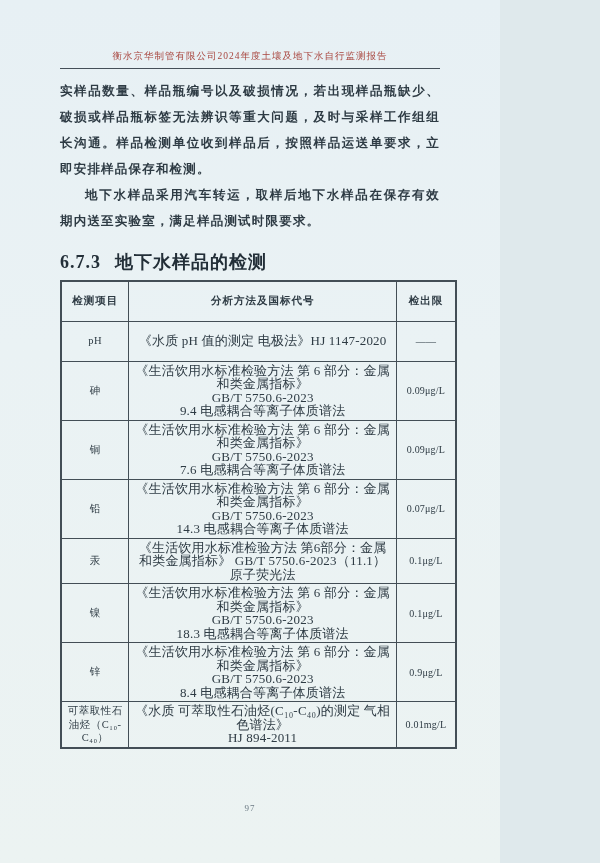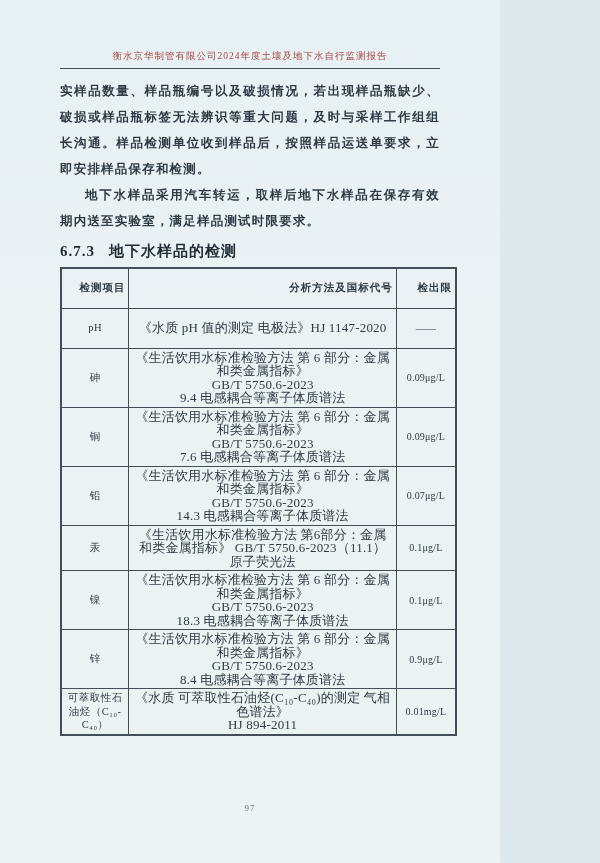--- a/index.html
+++ b/index.html
@@ -31,22 +31,22 @@
     line-height:26px;
     letter-spacing:1.2px;
     text-align:justify;
     text-justify:inter-ideograph;
     color:#2e3b44;
     font-weight:bold;
   }
   .para.first{margin-top:9px;}
   .para.indent{text-indent:2em;}
   .section-heading{
-    margin:8px 0 0 0;
-    font-size:15px;
+    margin:16px 0 0 0;
+    font-size:18px;
     font-weight:bold;
     letter-spacing:1px;
     color:#232f38;
     font-family:"Liberation Sans","DejaVu Sans",sans-serif;
   }
   .section-heading .sec-num{margin-right:14px;letter-spacing:1px;font-family:"Liberation Serif","DejaVu Serif",serif;}
   .table-caption{
     margin-top:11px;
     text-align:center;
     font-size:11.5px;
@@ -67,21 +67,20 @@
     vertical-align:middle;
     color:#2e3b44;
     padding:2px 3px;
     box-sizing:border-box;
   }
   table.det th{
     height:40px;
     font-size:10.5px;
     letter-spacing:1px;
     font-weight:bold;
-    text-align:right;
   }
   table.det td{height:40px;}
   td.cell-item{font-size:10.5px;letter-spacing:0.5px;line-height:13.5px;}
   td.cell-method{font-size:13px;line-height:13.5px;white-space:pre-line;letter-spacing:0.2px;}
   td.cell-limit{font-size:10px;letter-spacing:0.2px;}
   .page-number{
     position:absolute;
     top:803px;left:0;
     width:100%;
     text-align:center;

